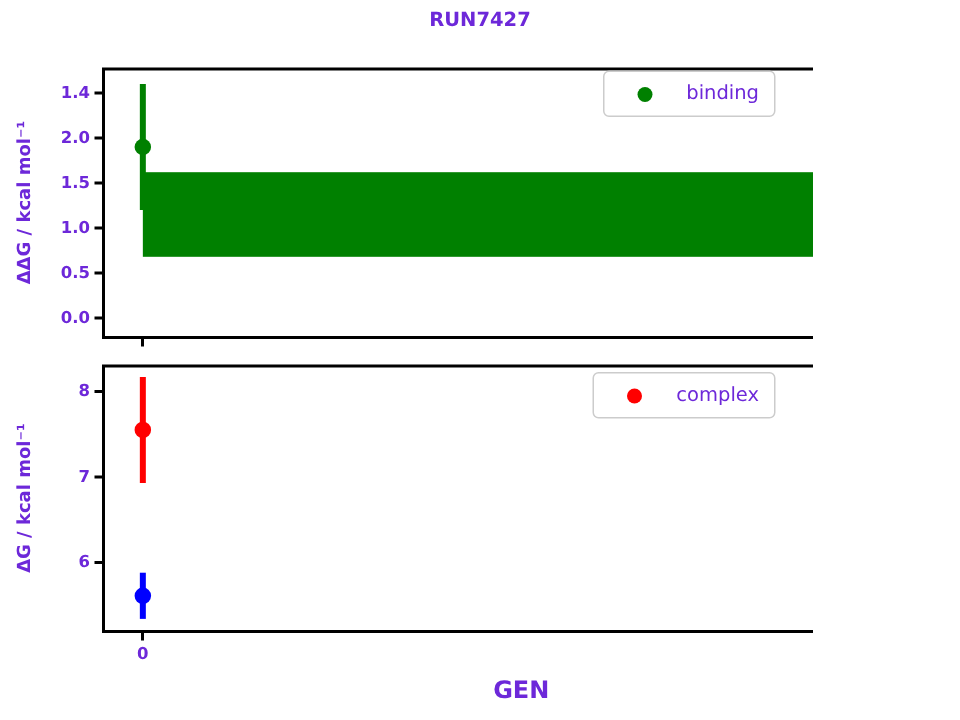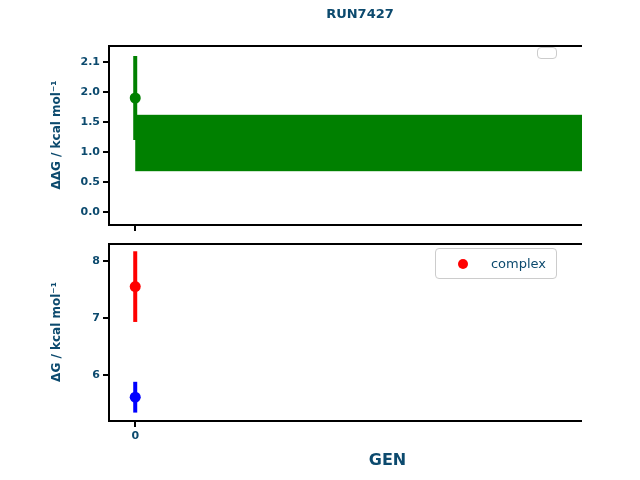--- a/index.html
+++ b/index.html
@@ -1,20 +1,19 @@
 <!DOCTYPE html>
 <html><head>
 <meta charset="utf-8">
 <style>
   html,body { margin:0; padding:0; background:#fff; }
   .fig {
     position:relative; width:542px; height:480px; background:#ffffff;
-    font-family:"DejaVu Sans","Liberation Sans",sans-serif; color:#0c4a6e;
+    font-family:"DejaVu Sans","Liberation Sans",sans-serif; color:#6d28d9;
     overflow:hidden;
-    margin-left:40px;
   }
   .fig-title {
     position:absolute; left:0; top:6px; width:640px; text-align:center;
     font-size:13px; font-weight:bold;
   }
   .axes {
     position:absolute; border:2px solid #000; background:#fff; box-sizing:content-box;
   }
   #axes-0 { left:68px; top:45px;  width:555px; height:177px; }
   #axes-1 { left:68px; top:243px; width:555px; height:175px; }
@@ -77,41 +76,47 @@
         <circle cx="25.227272727272727" cy="41.612377850162844" r="5.5" fill="#ff0000"></circle>
         <circle cx="529.7727272727273" cy="71.25407166123775" r="5.5" fill="#ff0000"></circle>
       </svg>
     </div>
 
   <div class="ylab" id="ylab-0">ΔΔG / kcal mol⁻¹</div>
   <div class="ylab" id="ylab-1">ΔG / kcal mol⁻¹</div>
   <div class="xlab">GEN</div>
 
   <div class="legend" id="legend-0">
+      <div class="lg-row">
+        <div class="lg-icon">
+          <div class="lg-dot" style="background: rgb(0, 128, 0);"></div>
+        </div>
+        <div class="">binding</div>
+      </div>
     </div>
   <div class="legend" id="legend-1">
       <div class="lg-row">
         <div class="lg-icon">
           <div class="lg-dot" style="background: rgb(255, 0, 0);"></div>
         </div>
         <div class="">complex</div>
       </div>
     </div>
 <div class="tickmark" style="left: 63px; top: 211px; width: 5px; height: 2px;"></div>
     <div class="ytick-label" style="top: 205px;">0.0</div>
     <div class="tickmark" style="left: 63px; top: 181px; width: 5px; height: 2px;"></div>
     <div class="ytick-label" style="top: 175px;">0.5</div>
     <div class="tickmark" style="left: 63px; top: 151px; width: 5px; height: 2px;"></div>
     <div class="ytick-label" style="top: 145px; text-align: right;">1.0</div>
     <div class="tickmark" style="left: 63px; top: 121px; width: 5px; height: 2px;"></div>
     <div class="ytick-label" style="top: 115px;">1.5</div>
     <div class="tickmark" style="left: 63px; top: 91px; width: 5px; height: 2px;"></div>
     <div class="ytick-label" style="top: 85px;">2.0</div>
     <div class="tickmark" style="left: 63px; top: 61px; width: 5px; height: 2px;"></div>
-    <div class="ytick-label" style="top: 55px;">2.1</div>
+    <div class="ytick-label" style="top: 55px;">1.4</div>
     <div class="tickmark" style="left: 94.2273px; top: 226px; width: 2px; height: 5px;"></div>
     <div class="tickmark" style="left: 598.773px; top: 226px; width: 2px; height: 5px;"></div>
     <div class="tickmark" style="left: 63px; top: 373.967px; width: 5px; height: 2px;"></div>
     <div class="ytick-label" style="top: 367.967px;">6</div>
     <div class="tickmark" style="left: 63px; top: 316.964px; width: 5px; height: 2px;"></div>
     <div class="ytick-label" style="top: 310.964px;">7</div>
     <div class="tickmark" style="left: 63px; top: 259.961px; width: 5px; height: 2px;"></div>
     <div class="ytick-label" style="top: 253.961px;">8</div>
     <div class="tickmark" style="left: 94.2273px; top: 422px; width: 2px; height: 5px;"></div>
     <div class="xtick-label" style="left: 83.2273px; top: 429px;">0</div>

